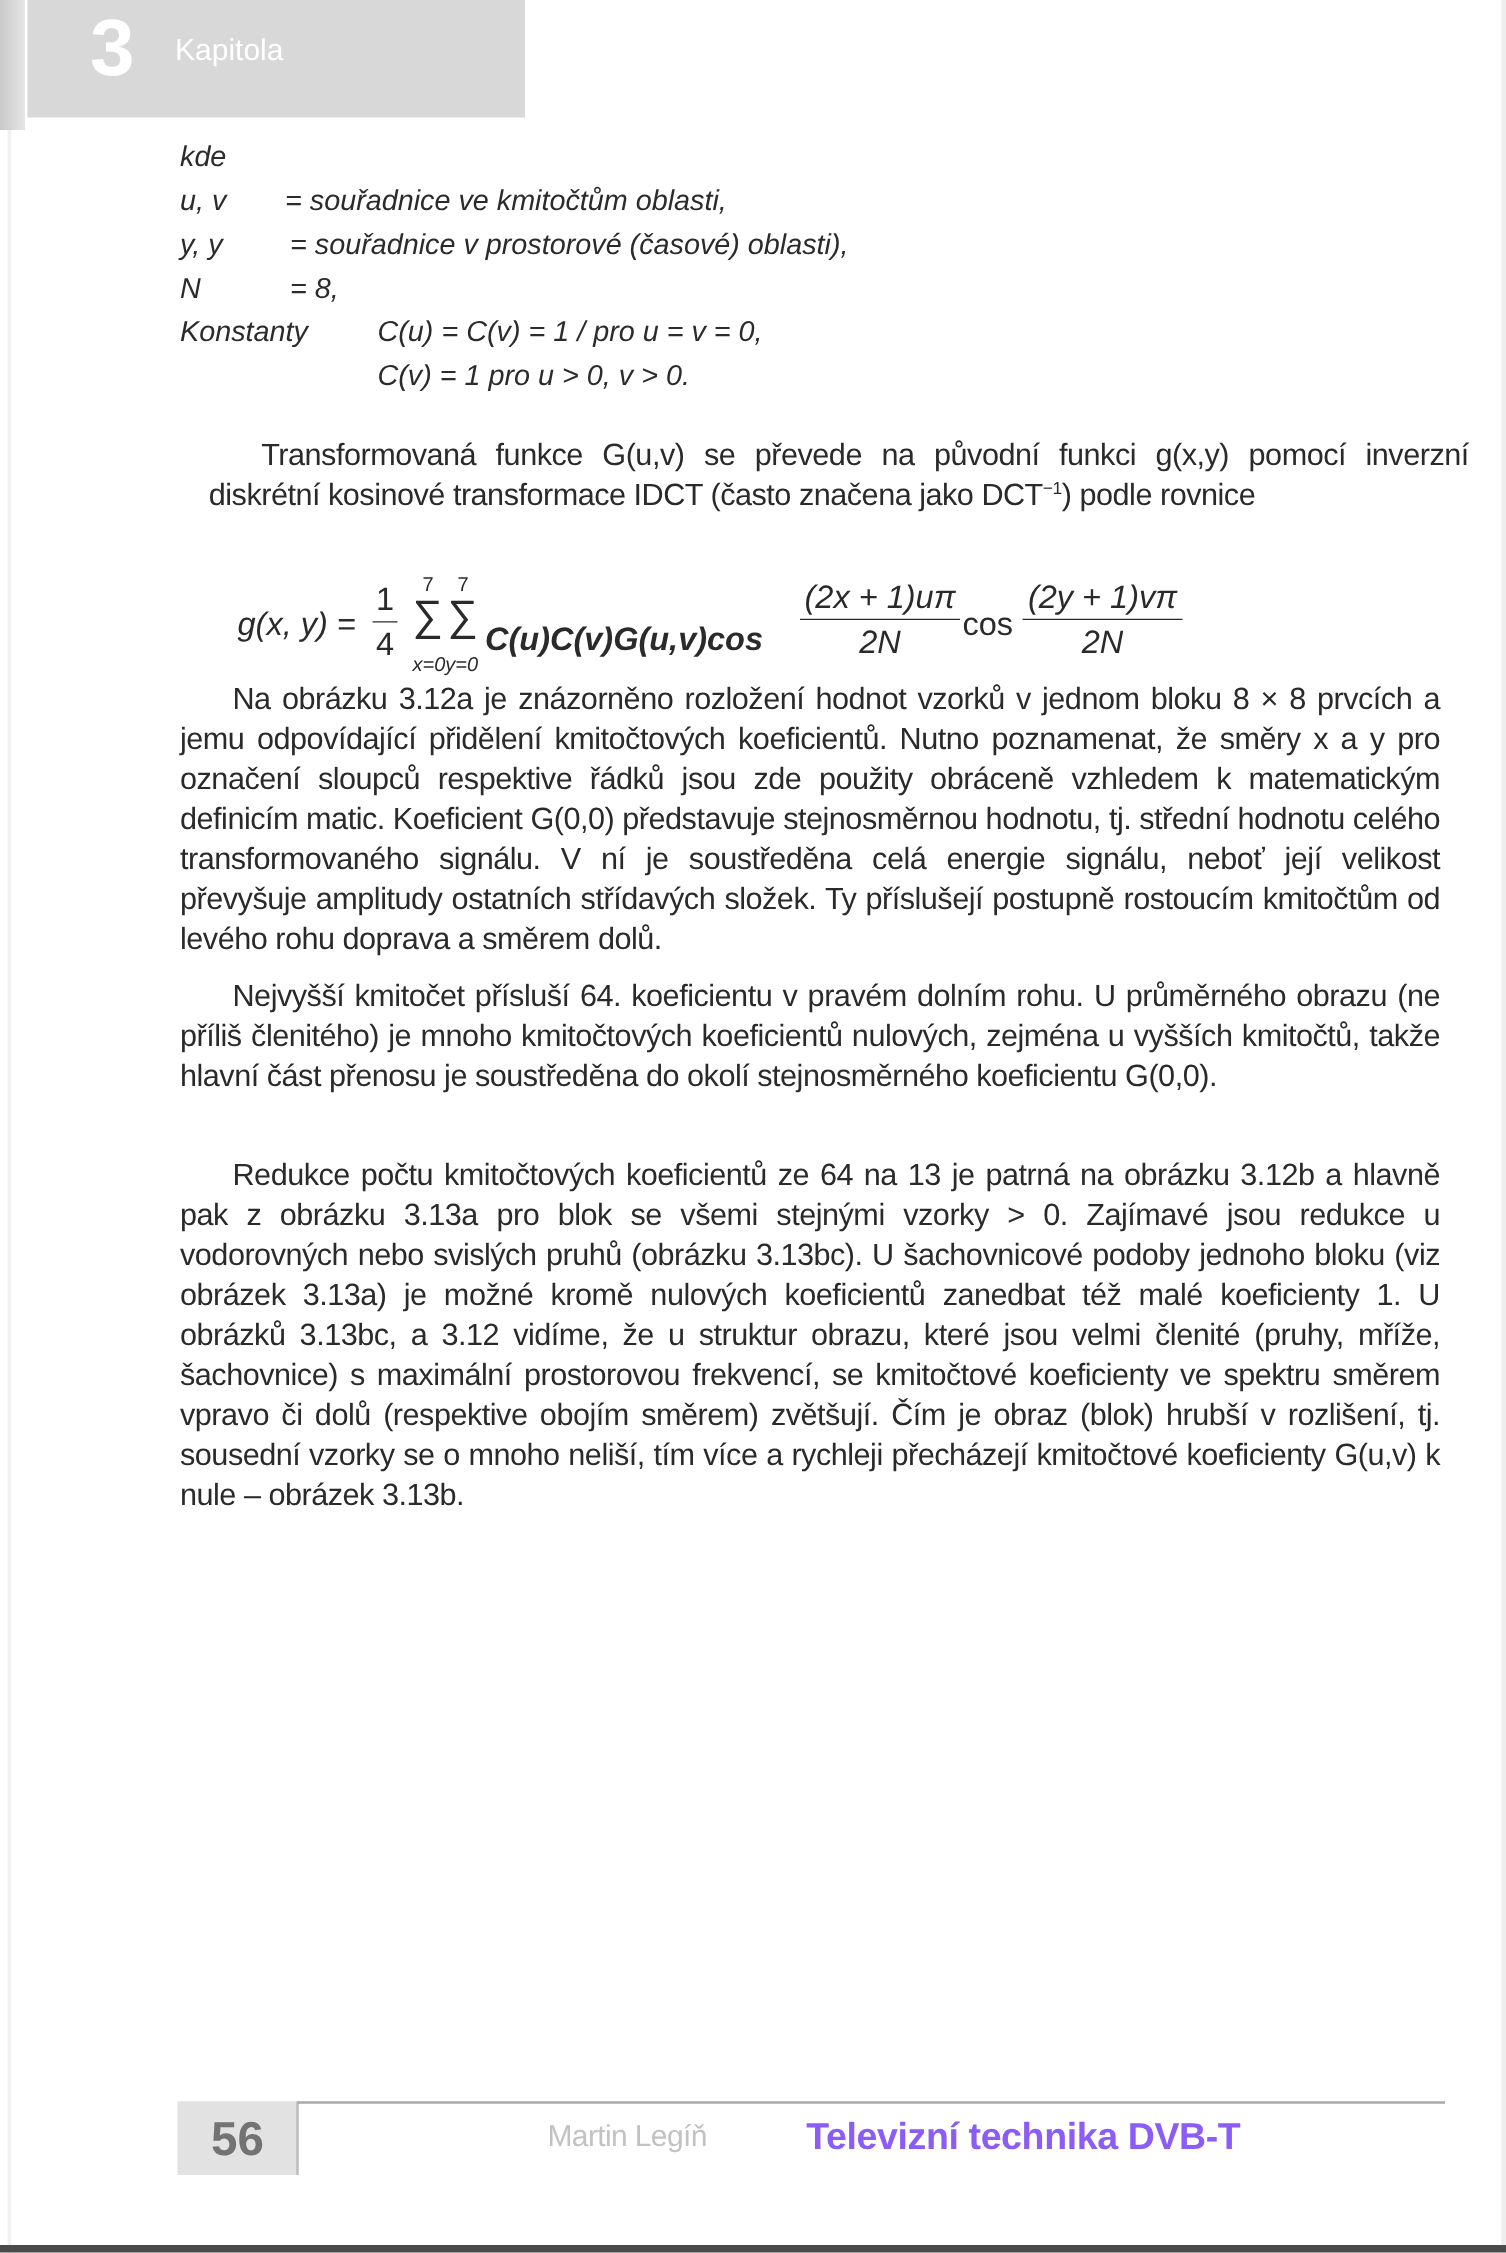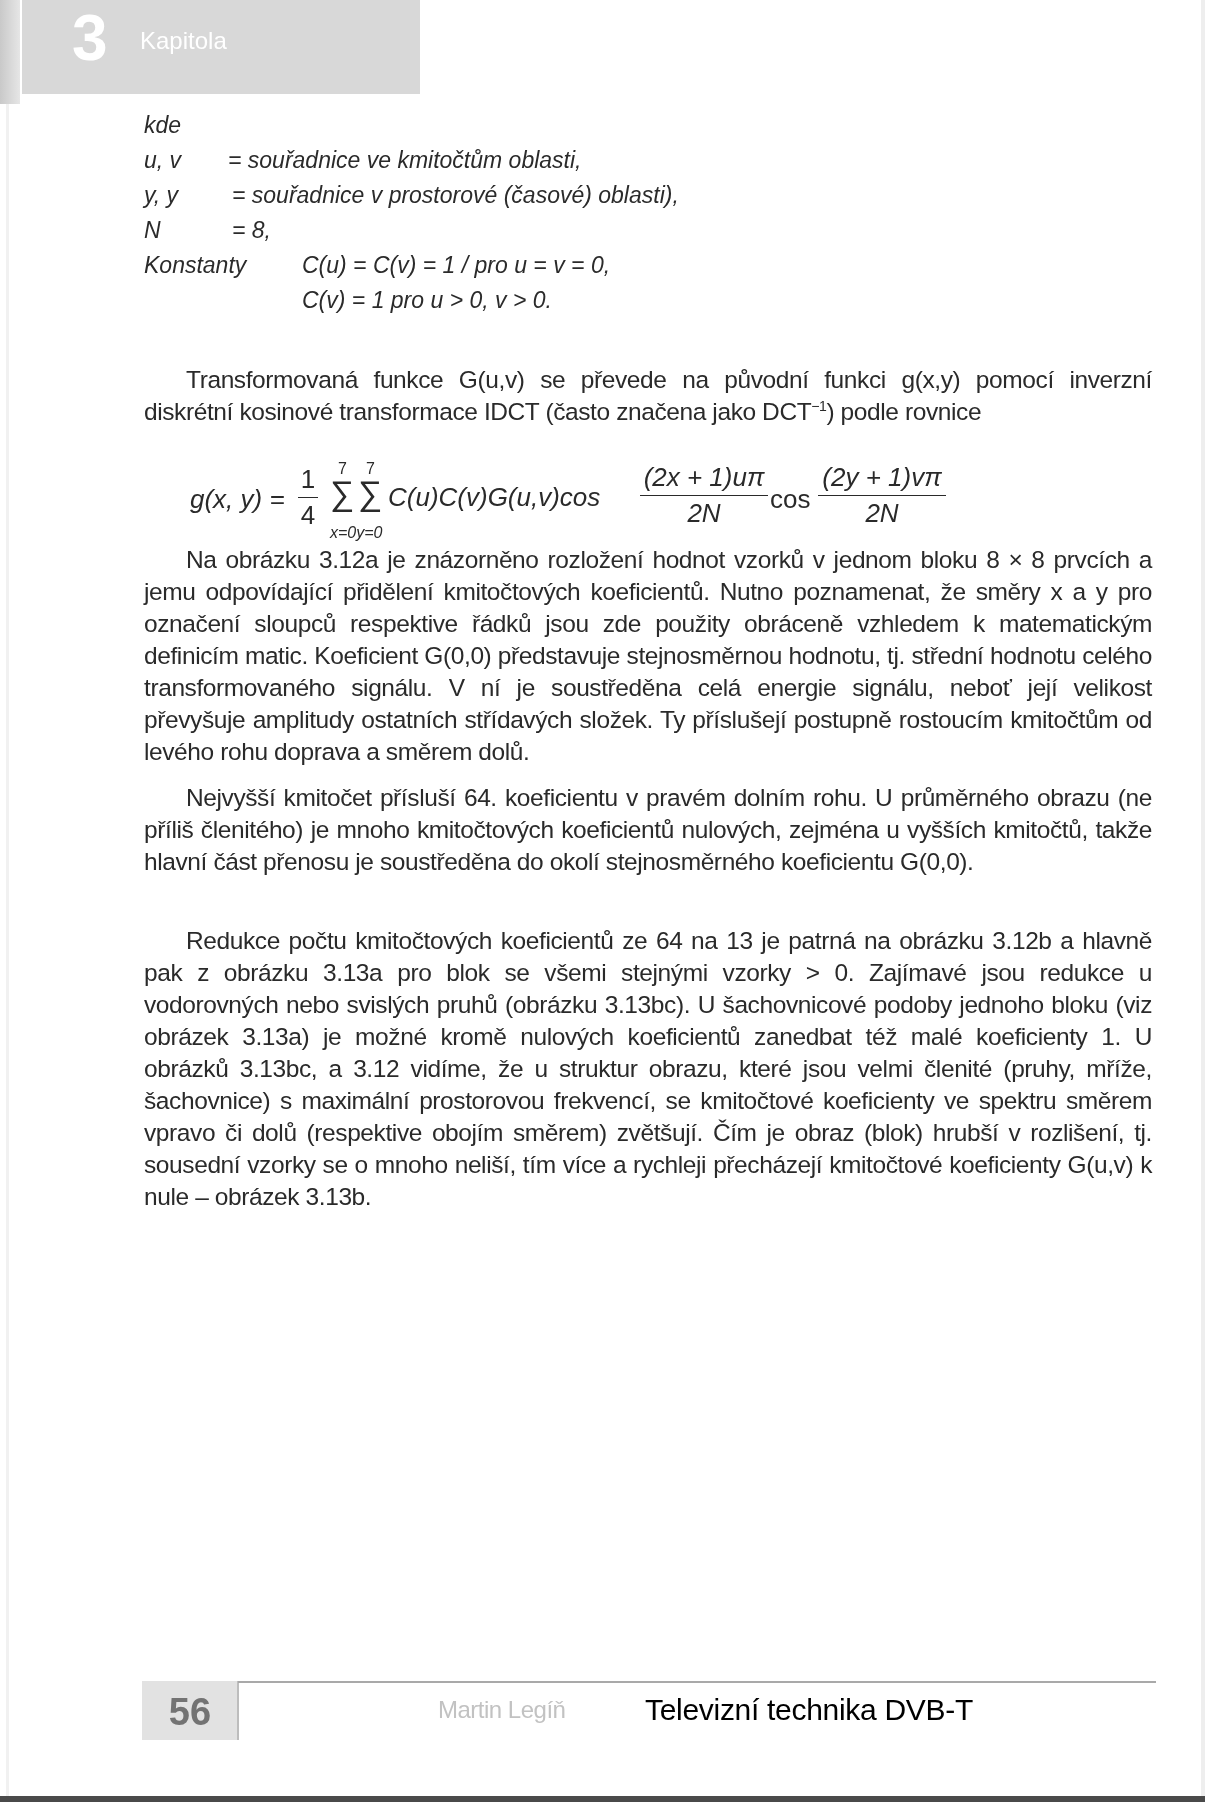--- a/index.html
+++ b/index.html
@@ -34,21 +34,21 @@
     .frac .bar { border-top: 1.5px solid #2a2a2a; margin: 2px 0; }
     .sigma { position: absolute; font-size: 34px; }
     .small { position: absolute; font-size: 16px; font-style: italic; }
 
     .footer-box { position: absolute; left: 142px; top: 1681px; width: 96px; height: 59px; background: #e2e2e2; }
     .footer-page { position: absolute; left: 0; width: 96px; top: 10px; text-align: center; font-size: 38px;
                    font-weight: bold; color: #737373; }
     .footer-line { position: absolute; left: 238px; top: 1681px; width: 918px; height: 2px; background: #a9a9a9; }
     .footer-divider { position: absolute; left: 237px; top: 1681px; width: 2px; height: 59px; background: #bdbdbd; }
     .footer-author { position: absolute; left: 438px; top: 1696px; font-size: 24px; color: #c2c2c2; letter-spacing: -0.5px; text-align: center; }
-    .footer-title { position: absolute; left: 645px; top: 1693px; font-size: 30px; font-weight: normal; color: #000000; letter-spacing: -0.3px; }
+    .footer-title { position: absolute; left: 645px; top: 1693px; font-size: 30px; font-weight: bold; color: #8b5cf6; letter-spacing: -0.3px; }
     .bottom-edge { position: absolute; left: 0; top: 1796px; width: 1205px; height: 6px; background: #4a4a4a; }
     .right-edge { position: absolute; left: 1201px; top: 0; width: 4px; height: 1802px; background: #eeeeee; }
   </style>
 </head>
 <body>
 
 <div class="spine-shadow"></div>
 <div class="spine-line"></div>
 <div class="right-edge"></div>
 
@@ -75,35 +75,35 @@
   </div>
   <div class="def-row">
     <span class="def-term">Konstanty</span>
     <span class="def-val">C(u) = C(v) = 1 / pro u = v = 0,</span>
   </div>
   <div class="def-row">
     <span class="def-val">C(v) = 1 pro u &gt; 0, v &gt; 0.</span>
   </div>
 </div>
 
-<div class="para" style="top:364px;"><span class="indent"></span><span>Transformovaná funkce G(u,v) se převede na původní funkci g(x,y) pomocí inverzní diskrétní kosinové transformace IDCT (často značena jako DCT</span><sup>−1</sup><span>) podle rovnice</span></div>
+<div class="para" style="top:349px;margin-left:23px;"><span class="indent"></span><span>Transformovaná funkce G(u,v) se převede na původní funkci g(x,y) pomocí inverzní diskrétní kosinové transformace IDCT (často značena jako DCT</span><sup>−1</sup><span>) podle rovnice</span></div>
 
 <div class="formula">
   <span class="f-part it" style="left:0; top:18px;">g(x, y) =</span>
   <div class="frac" style="left:108px; top:-2px; width:20px;">
     <div>1</div>
       <div class="bar"></div>
       <div>4</div>
   </div>
   <span class="small" style="left:148px; top:-6px; font-style:normal;">7</span>
   <span class="sigma" style="left:140px; top:8px;">∑</span>
   <span class="small" style="left:176px; top:-6px; font-style:normal;">7</span>
   <span class="sigma" style="left:168px; top:8px;">∑</span>
   <span class="small" style="left:140px; top:58px;">x=0y=0</span>
-  <span class="f-part it" style="left:198px; top:16px;">C(u)C(v)G(u,v)cos</span>
+  <span class="f-part it" style="left:198px; top:30px;font-weight:bold;">C(u)C(v)G(u,v)cos</span>
   <div class="frac it" style="left:450px; top:-4px; width:128px;">
     <div>(2x + 1)uπ</div>
       <div class="bar"></div>
       <div>2N</div>
   </div>
   <span class="f-part" style="left:580px; top:18px;">cos</span>
   <div class="frac it" style="left:628px; top:-4px; width:128px;">
     <div>(2y + 1)vπ</div>
       <div class="bar"></div>
       <div>2N</div>

